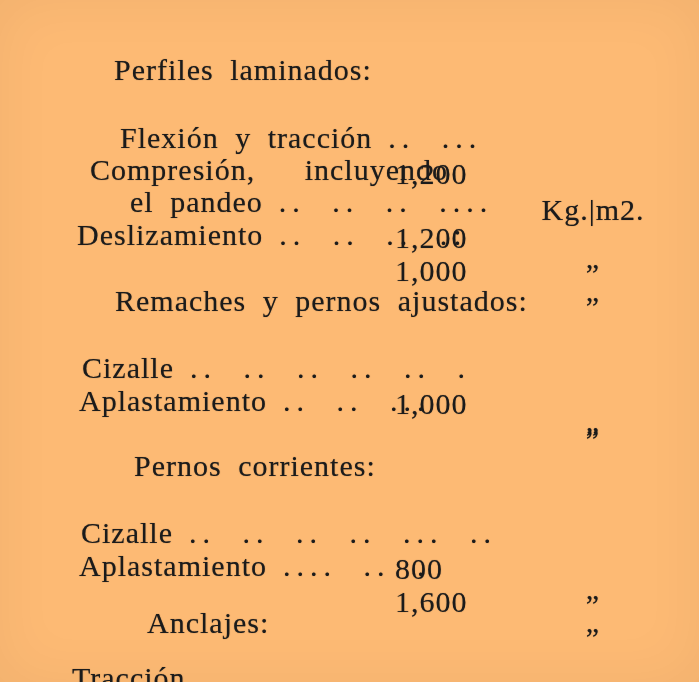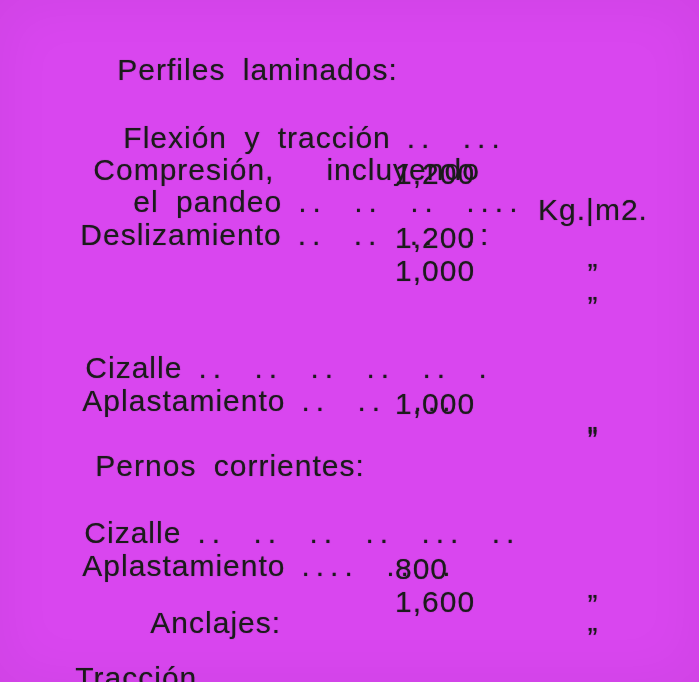--- a/index.html
+++ b/index.html
@@ -1,22 +1,22 @@
 <!DOCTYPE html>
 <html><head>
 <meta charset="utf-8">
 <style>
   html,body{margin:0;padding:0;}
   .page{
     position:relative;
     width:699px;height:682px;
-    background:#d946ef;
+    background:#fdba74;
     box-shadow:inset 0 0 60px rgba(0,0,0,0.05);
     overflow:hidden;
-    font-family:Liberation Sans, sans-serif;
+    font-family:Liberation Serif, serif;
     font-size:30px;
     line-height:36px;
     color:#1b1b1b;
     letter-spacing:1px;
     word-spacing:8px;
     text-shadow:0 0 1px rgba(25,25,25,0.55);
   }
   .line{position:absolute;left:0;width:699px;height:36px;white-space:pre-wrap;}
   .label{white-space:pre-wrap;}
   .leaders{
@@ -38,21 +38,21 @@
   }
   
   .l1 {top:16px;}  .l1 .indent{margin-left:48px;}
   .l2 {top:84px;padding-left:40px;}  .l2 .indent{margin-left:14px;}
   .l3 {top:116px;} .l3 .indent{margin-left:24px;}
   .l4 {top:148px;} .l4 .indent{margin-left:64px;}
   .l5 {top:181px;} .l5 .indent{margin-left:11px;}
   .l6 {top:247px;} .l6 .indent{margin-left:49px;}
   .l7 {top:314px;} .l7 .indent{margin-left:16px;}
   .l8 {top:347px;} .l8 .indent{margin-left:13px;}
-  .l9 {top:412px;} .l9 .indent{margin-left:26px;}
+  .l9 {top:412px;} .l9 .indent{margin-left:68px;}
   .l10{top:479px;} .l10 .indent{margin-left:15px;}
   .l11{top:512px;} .l11 .indent{margin-left:13px;}
   .l12{top:569px;} .l12 .indent{margin-left:81px;}
   .l13{top:624px;} .l13 .indent{margin-left:6px;}
 </style>
 </head>
 <body>
 
 <div class="page">
 
@@ -75,20 +75,23 @@
     <span class="value">1,200</span>
     <span class="unit">”</span>
   </div>
 
   <div class="line l5">
     <span class="indent label">Deslizamiento</span><span class="leaders">.. .. .. .:</span>
     <span class="value">1,000</span>
     <span class="unit">”</span>
   </div>
 
+  <div class="line l6">
+    <span class="indent">Remaches y pernos ajustados:</span>
+  </div>
 
   <div class="line l7">
     <span class="indent label">Cizalle</span><span class="leaders">.. .. .. .. .. .</span>
     <span class="value">1,000</span>
     <span class="unit">”</span>
   </div>
 
   <div class="line l8">
     <span class="indent label">Aplastamiento</span><span class="leaders">.. .. ...</span>
     <span class="unit">”</span>

